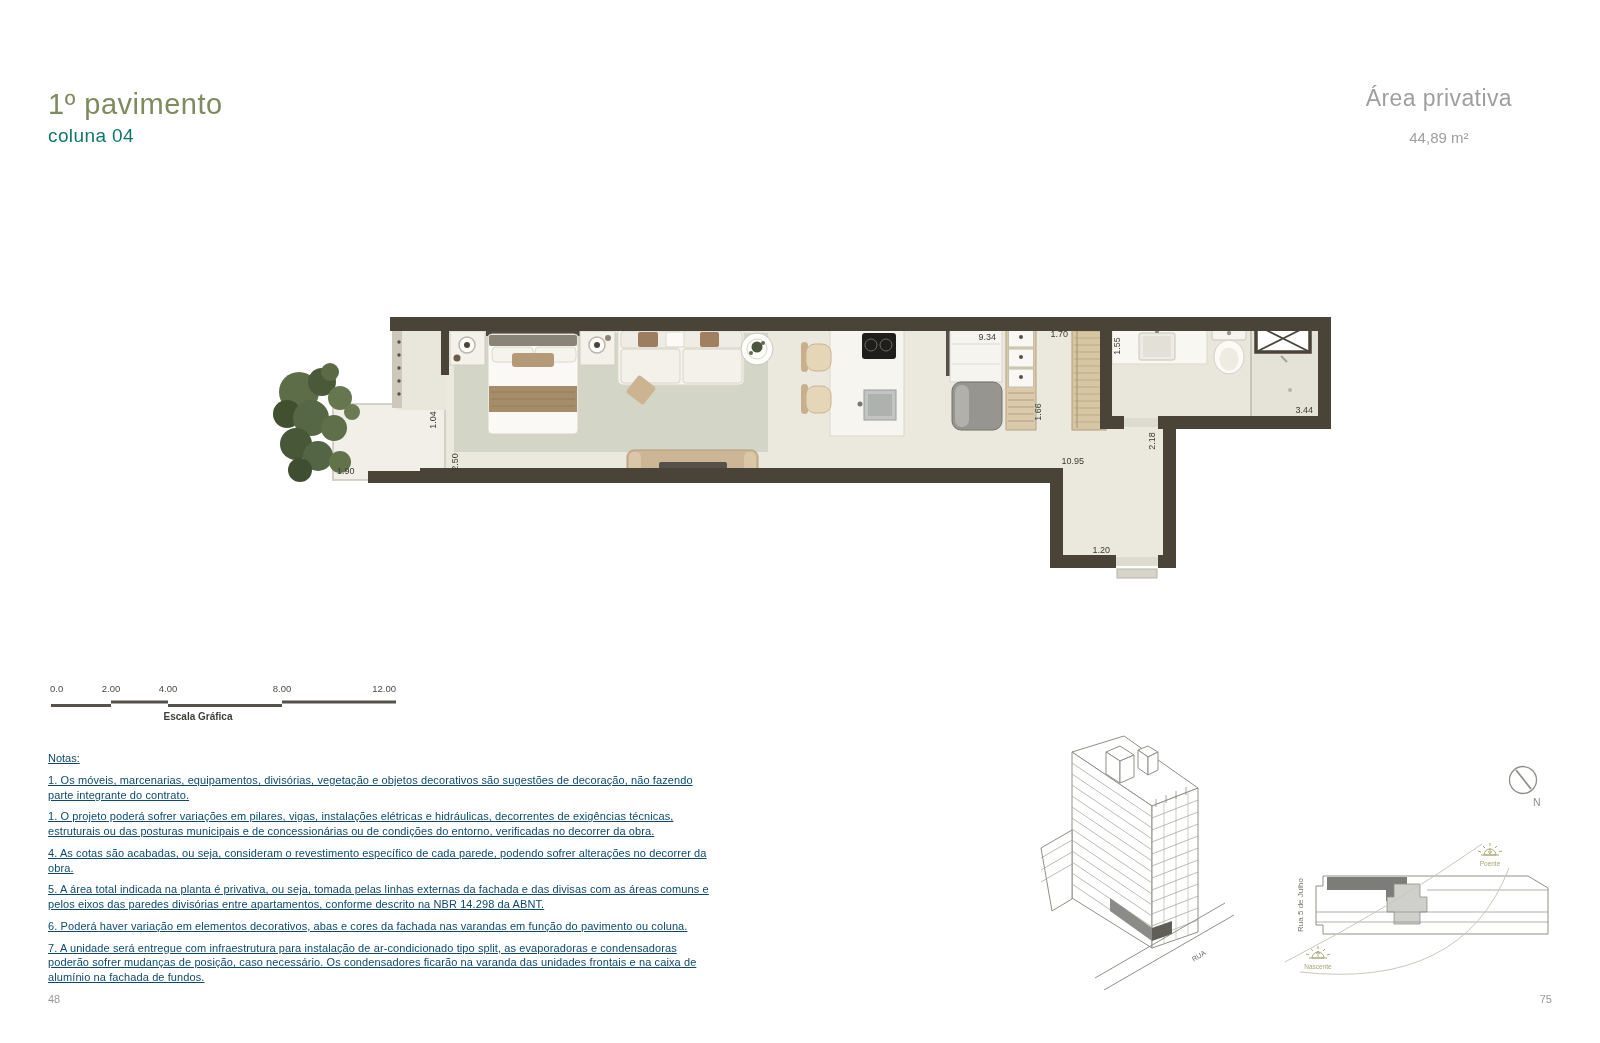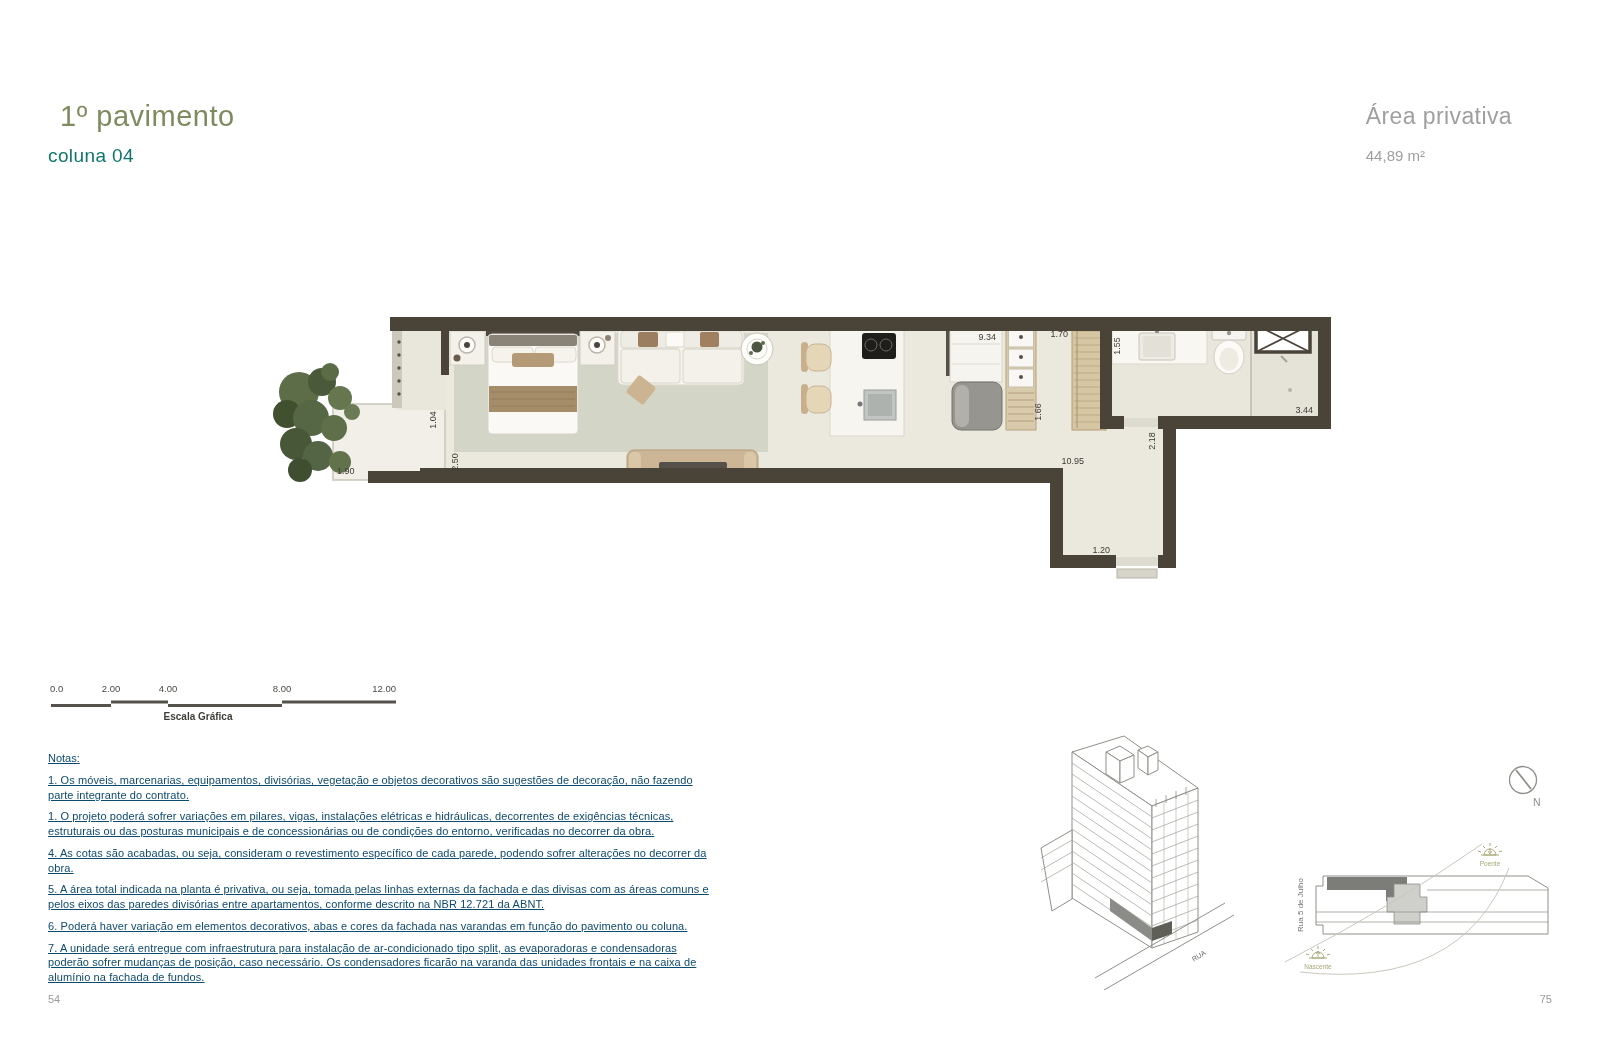--- a/index.html
+++ b/index.html
@@ -1,22 +1,22 @@
 <!DOCTYPE html>
 <html><head>
 <meta charset="utf-8">
 <style>
   html,body{margin:0;padding:0;background:#fff;}
   .page{position:relative;width:1600px;height:1043px;background:#ffffff;overflow:hidden;
         font-family:"Liberation Sans",sans-serif;}
   
   .title-block{position:absolute;left:48px;top:88px;}
-  .title-block h1{margin:12px;font-size:29px;font-weight:500;color:#7d8b5e;letter-spacing:.5px;}
+  .title-block h1{margin:0;font-size:29px;font-weight:500;color:#7d8b5e;letter-spacing:.5px;}
   .title-block .subtitle{margin-top:4px;font-size:19px;font-weight:400;color:#0f766e;letter-spacing:.4px;}
-  .area-block{position:absolute;right:88px;top:103px;text-align:left;}
+  .area-block{position:absolute;right:88px;top:85px;text-align:center;}
   .area-label{font-size:23px;color:#9f9f9f;letter-spacing:.4px;}
   .area-value{margin-top:17px;font-size:15px;color:#9f9f9f;}
   
   .plan-svg{position:absolute;left:270px;top:295px;width:1075px;height:290px;}
   .scalebar-svg{position:absolute;left:48px;top:680px;width:350px;height:45px;}
   .building-svg{position:absolute;left:1000px;top:695px;width:245px;height:295px;}
   .compass-svg{position:absolute;left:1490px;top:752px;width:70px;height:60px;}
   .site-svg{position:absolute;left:1265px;top:828px;width:305px;height:170px;}
   
   .notes{position:absolute;left:48px;top:752px;width:668px;color:#0c4a6e;text-decoration:underline;}
@@ -233,21 +233,21 @@
       <rect x="234" y="20.5" width="114" height="3"></rect>
     </g>
     <text x="150" y="40" text-anchor="middle" font-size="10" font-weight="600" fill="#3e3e38">Escala Gráfica</text>
   </svg>
 
   <div class="notes">
     <div class="heading">Notas:</div>
     <div class="note">1. Os móveis, marcenarias, equipamentos, divisórias, vegetação e objetos decorativos são sugestões de decoração, não fazendo parte integrante do contrato.</div>
     <div class="note">1. O projeto poderá sofrer variações em pilares, vigas, instalações elétricas e hidráulicas, decorrentes de exigências técnicas, estruturais ou das posturas municipais e de concessionárias ou de condições do entorno, verificadas no decorrer da obra.</div>
     <div class="note">4. As cotas são acabadas, ou seja, consideram o revestimento específico de cada parede, podendo sofrer alterações no decorrer da obra.</div>
-    <div class="note">5. A área total indicada na planta é privativa, ou seja, tomada pelas linhas externas da fachada e das divisas com as áreas comuns e pelos eixos das paredes divisórias entre apartamentos, conforme descrito na NBR 12.721 da ABNT.</div>
+    <div class="note">5. A área total indicada na planta é privativa, ou seja, tomada pelas linhas externas da fachada e das divisas com as áreas comuns e pelos eixos das paredes divisórias entre apartamentos, conforme descrito na NBR 14.298 da ABNT.</div>
     <div class="note">6. Poderá haver variação em elementos decorativos, abas e cores da fachada nas varandas em função do pavimento ou coluna.</div>
     <div class="note">7. A unidade será entregue com infraestrutura para instalação de ar-condicionado tipo split, as evaporadoras e condensadoras poderão sofrer mudanças de posição, caso necessário. Os condensadores ficarão na varanda das unidades frontais e na caixa de alumínio na fachada de fundos.</div>
   </div>
 
   <svg class="building-svg" viewBox="1000 695 245 295">
     <g stroke="#8f8f88" fill="#ffffff" stroke-width="1" stroke-linejoin="round">
       <polygon points="1072,752 1124,736 1198,788 1152,806"></polygon>
       <polygon points="1072,752 1152,806 1152,948 1072,898"></polygon>
       <polygon points="1152,806 1198,788 1198,932 1152,948"></polygon>
       <polygon points="1041,848 1072,830 1072,899 1052,911"></polygon>
@@ -289,16 +289,16 @@
     </g>
     <text x="1490" y="866" font-size="6.5" fill="#a8a878" text-anchor="middle">Poente</text>
     <g stroke="#a8a878" fill="none" stroke-width="1">
       <path d="M1312,958 a6,6 0 0 1 12,0 Z" fill="#ffffff"></path>
       <path d="M1309,958 H1327 M1318,946 V949 M1311,949 l2,2 M1325,949 l-2,2 M1306,954 l3,1 M1330,954 l-3,1"></path>
       <path d="M1318,957 V951 M1316,954 l2,-3 2,3" stroke-width="0.9"></path>
     </g>
     <text x="1318" y="969" font-size="6.5" fill="#a8a878" text-anchor="middle">Nascente</text>
   </svg>
 
-  <div class="pageno left">54</div>
+  <div class="pageno left">48</div>
   <div class="pageno right">75</div>
 
 </div>
 
 </body></html>

